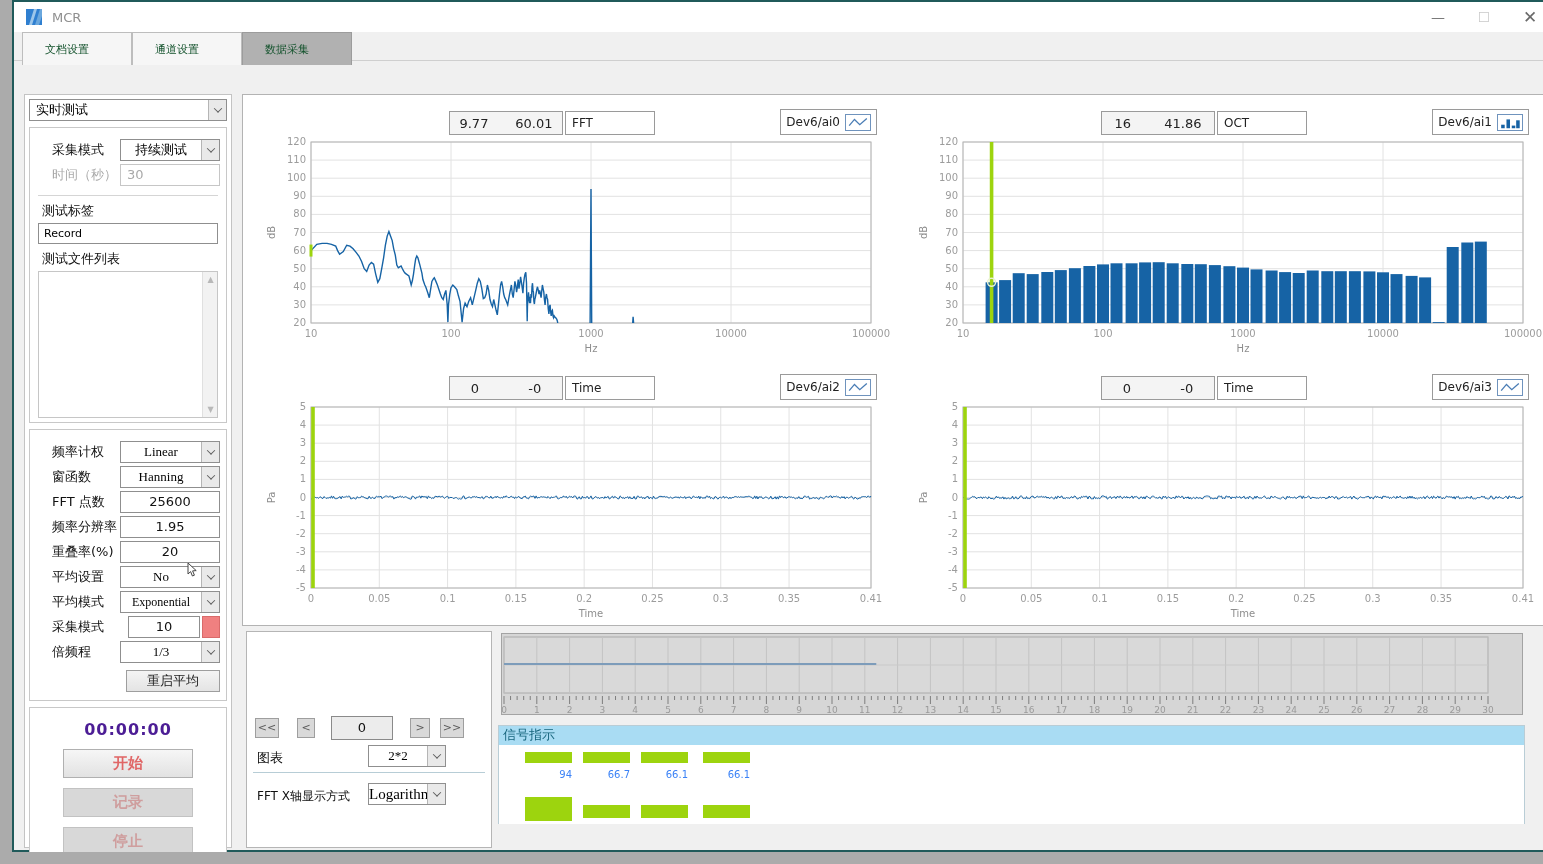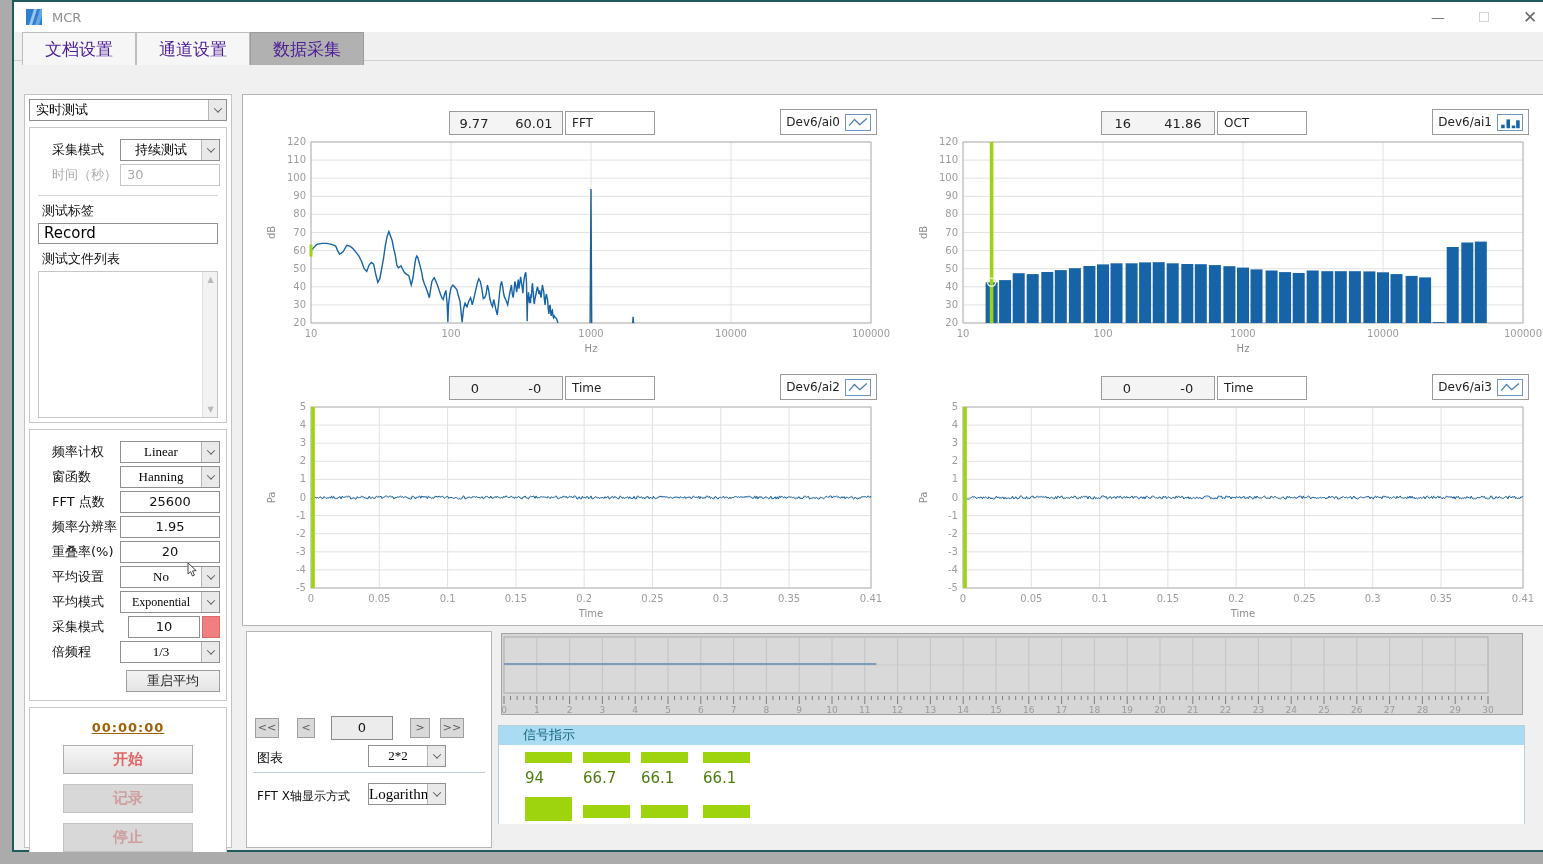--- a/index.html
+++ b/index.html
@@ -14,51 +14,51 @@
   .win-controls { margin-left:auto; display:flex; height:30px; }
   .win-btn { width:46px; height:30px; display:flex; align-items:center; justify-content:center; font-size:14px; color:#7a7a7a; }
   .win-btn.max { color:#c9c9c9; }
   .win-btn.close { font-size:17px; color:#6a6a6a; }
 
   .menubar { height:27px; background:#f0f0f0; display:flex; align-items:center; border-bottom:1px solid #e3e3e3; }
   .menu-item { padding:0 15px; font-size:13px; color:#1a1a1a; line-height:26px; }
   .menu-item.disabled { color:#b5b5b5; }
 
   .tabbar { height:29px; background:#f0f0f0; padding-left:8px; display:flex; border-bottom:1px solid #cfcfcf; }
-  .tab { min-width:110px; padding:16px 22px; font-size:17px; color:#4c1d95; background:#f6f6f6; border:1px solid #bdbdbd; border-bottom:none; display:flex; align-items:center; justify-content:flex-start; }
+  .tab { min-width:110px; padding:16px 22px; font-size:11px; color:#14532d; background:#f6f6f6; border:1px solid #bdbdbd; border-bottom:none; display:flex; align-items:center; justify-content:flex-start; }
   .tab.active { background:#b1b1b1; border-color:#9c9c9c; }
 
   .content { position:absolute; top:88px; left:0; right:0; bottom:0; background:#f0f0f0; }
 
   
   .sidebar { position:absolute; left:10px; top:4px; width:208px; height:754px; background:#fff; border:1px solid #c3c3c3; padding:4px; }
   .combo, .select { background:#fff; border:1px solid #8f8f8f; height:22px; display:flex; align-items:center; font-size:13px;font-family:Liberation Serif, serif; }
   .combo .val, .select .val { flex:1; padding-left:6px; overflow:hidden; white-space:nowrap; }
   .select .val { text-align:center; padding-left:0; }
   .dd-btn { width:18px; height:100%; background:#e9e9e9; border-left:1px solid #b5b5b5; display:flex; align-items:center; justify-content:center; }
   .chev { width:6px; height:6px; border-right:1px solid #5f5f5f; border-bottom:1px solid #5f5f5f; transform:rotate(45deg) translate(-1px,-1px); }
   .group { border:1px solid #c8c8c8; margin-top:6px; padding:10px 6px 8px 6px; background:#fff; position:relative; }
   .frow { display:flex; align-items:center; height:24px; margin-bottom:1px; }
   .frow .lbl { flex:1; font-size:13px; color:#111; padding-left:16px; white-space:nowrap; }
   .frow .lbl.dis { color:#a9a9a9; }
   .frow .ctrl { width:100px; }
   .input-box { border:1px solid #8f8f8f; height:22px; background:#fff; font-size:13px; text-align:center; line-height:20px; color:#111; }
   .input-box.dis { border-color:#c6c6c6; color:#a9a9a9; text-align:left; padding-left:6px; }
   .sep { border-top:1px solid #d5d5d5; margin:8px 2px 6px 2px; }
   .small-lbl { font-size:13px; color:#111; padding-left:6px; margin-bottom:3px; }
-  .wide-input { border:1px solid #8f8f8f; height:21px; background:#fff; font-size:15px; padding-left:5px; line-height:19px; margin:0 2px 6px 2px; }
+  .wide-input { border:1px solid #8f8f8f; height:21px; background:#fff; font-size:11px; padding-left:5px; line-height:19px; margin:0 2px 6px 2px; }
   .listbox { border:1px solid #c6c6c6; height:147px; margin:0 2px; background:#fff; position:relative; }
   .scroll { position:absolute; right:0; top:0; bottom:0; width:15px; background:#f2f2f2; border-left:1px solid #e0e0e0; }
   .scroll .arr { position:absolute; left:0; width:15px; height:15px; font-size:8px; color:#b8b8b8; text-align:center; line-height:15px; }
   .scroll .arr.dn { bottom:0; }
   .flag { width:18px; height:22px; background:#f08080; border:1px solid #d96a6a; margin-left:2px; }
   .restart-row { display:flex; justify-content:flex-end; margin-top:6px; }
   .btn-small { width:94px; height:22px; background:linear-gradient(#f4f4f4,#e4e4e4); border:1px solid #9e9e9e; font-size:13px; color:#222; text-align:center; line-height:20px; }
   .run-group { text-align:center; padding:8px 0 10px 0; }
-  .timer { font-size:13px; font-weight:bold; color:#a16207; letter-spacing:1px; margin:4px 0 10px 0;text-decoration:underline; }
+  .timer { font-size:16px; font-weight:bold; color:#4c1d95; letter-spacing:1px; margin:4px 0 10px 0; }
   .big-btn { width:130px; height:29px; margin:0 auto 10px auto; background:linear-gradient(#f6f6f6,#e2e2e2); border:1px solid #b0b0b0; font-size:15px; font-weight:bold; color:#e06666; text-align:center; line-height:27px; }
   .big-btn.dis { background:#d8d8d8; color:#cf9e9e; border-color:#c2c2c2; }
   .mouse-cursor { position:absolute; left:162px; top:468px; width:12px; height:14px; z-index:5; }
 
   
   .charts-panel { position:absolute; left:228px; top:4px; width:1306px; height:532px; background:#fff; border:1px solid #b3b3b3; display:grid; grid-template-columns:652px 652px; grid-template-rows:265px 265px; }
   .chart-cell { position:relative; }
   .vals { position:absolute; top:16px; left:206px; width:114px; height:24px; border:1px solid #9a9a9a; background:#f4f4f4; display:flex; align-items:center; justify-content:space-around; font-size:13px; color:#222;gap:8px; }
   .cname { position:absolute; top:16px; left:322px; width:90px; height:24px; border:1px solid #9a9a9a; background:#fff; font-size:12px; color:#222; line-height:22px; padding-left:6px; }
   .cchan { position:absolute; top:14px; right:18px; height:26px; border:1px solid #9a9a9a; background:#fff; display:flex; align-items:center; gap:5px; padding:0 5px; font-size:12px; color:#222; }
@@ -73,24 +73,24 @@
   .page-box { position:absolute; left:84px; top:84px; width:62px; height:24px; background:#ececec; border:1px solid #8a8a8a; font-size:13px; color:#111; text-align:center; line-height:22px; }
   .np-lbl { position:absolute; font-size:13px; color:#111; }
   .np-sep { position:absolute; left:6px; right:6px; top:140px; border-top:1px solid #b7cdd6; }
   .np-select { position:absolute; width:78px; }
 
   
   .timeline { position:absolute; left:487px; top:543px; width:1022px; height:82px; background:#d6d6d6; border:1px solid #a3a3a3; }
 
   
   .signal-panel { position:absolute; left:484px; top:635px; width:1027px; height:99px; border:1px solid #b9cdd6; background:#fff; }
-  .signal-header { height:19px; background:#a9dcf3; font-size:13px; color:#17657d; padding-left:24px; line-height:18px; }
+  .signal-header { height:19px; background:#a9dcf3; font-size:13px; color:#17657d; padding-left:4px; line-height:18px; }
   .signal-body { position:relative; height:79px; background:#fff; }
   .gbar { position:absolute; background:#9dd40e; width:47px; }
-  .gval { position:absolute; width:47px; top:24px; font-size:15px; color:#4d7c0f; text-align:left; }
+  .gval { position:absolute; width:47px; top:24px; font-size:10px; color:#3b82f6; text-align:right; }
 
   .taskbar-strip { position:absolute; left:0; bottom:0; width:1543px; height:12px; background:#ababab; }
 </style>
 </head>
 <body>
 
 <div class="window">
 
   <div class="titlebar">
     <svg class="logo" viewBox="0 0 18 18">

